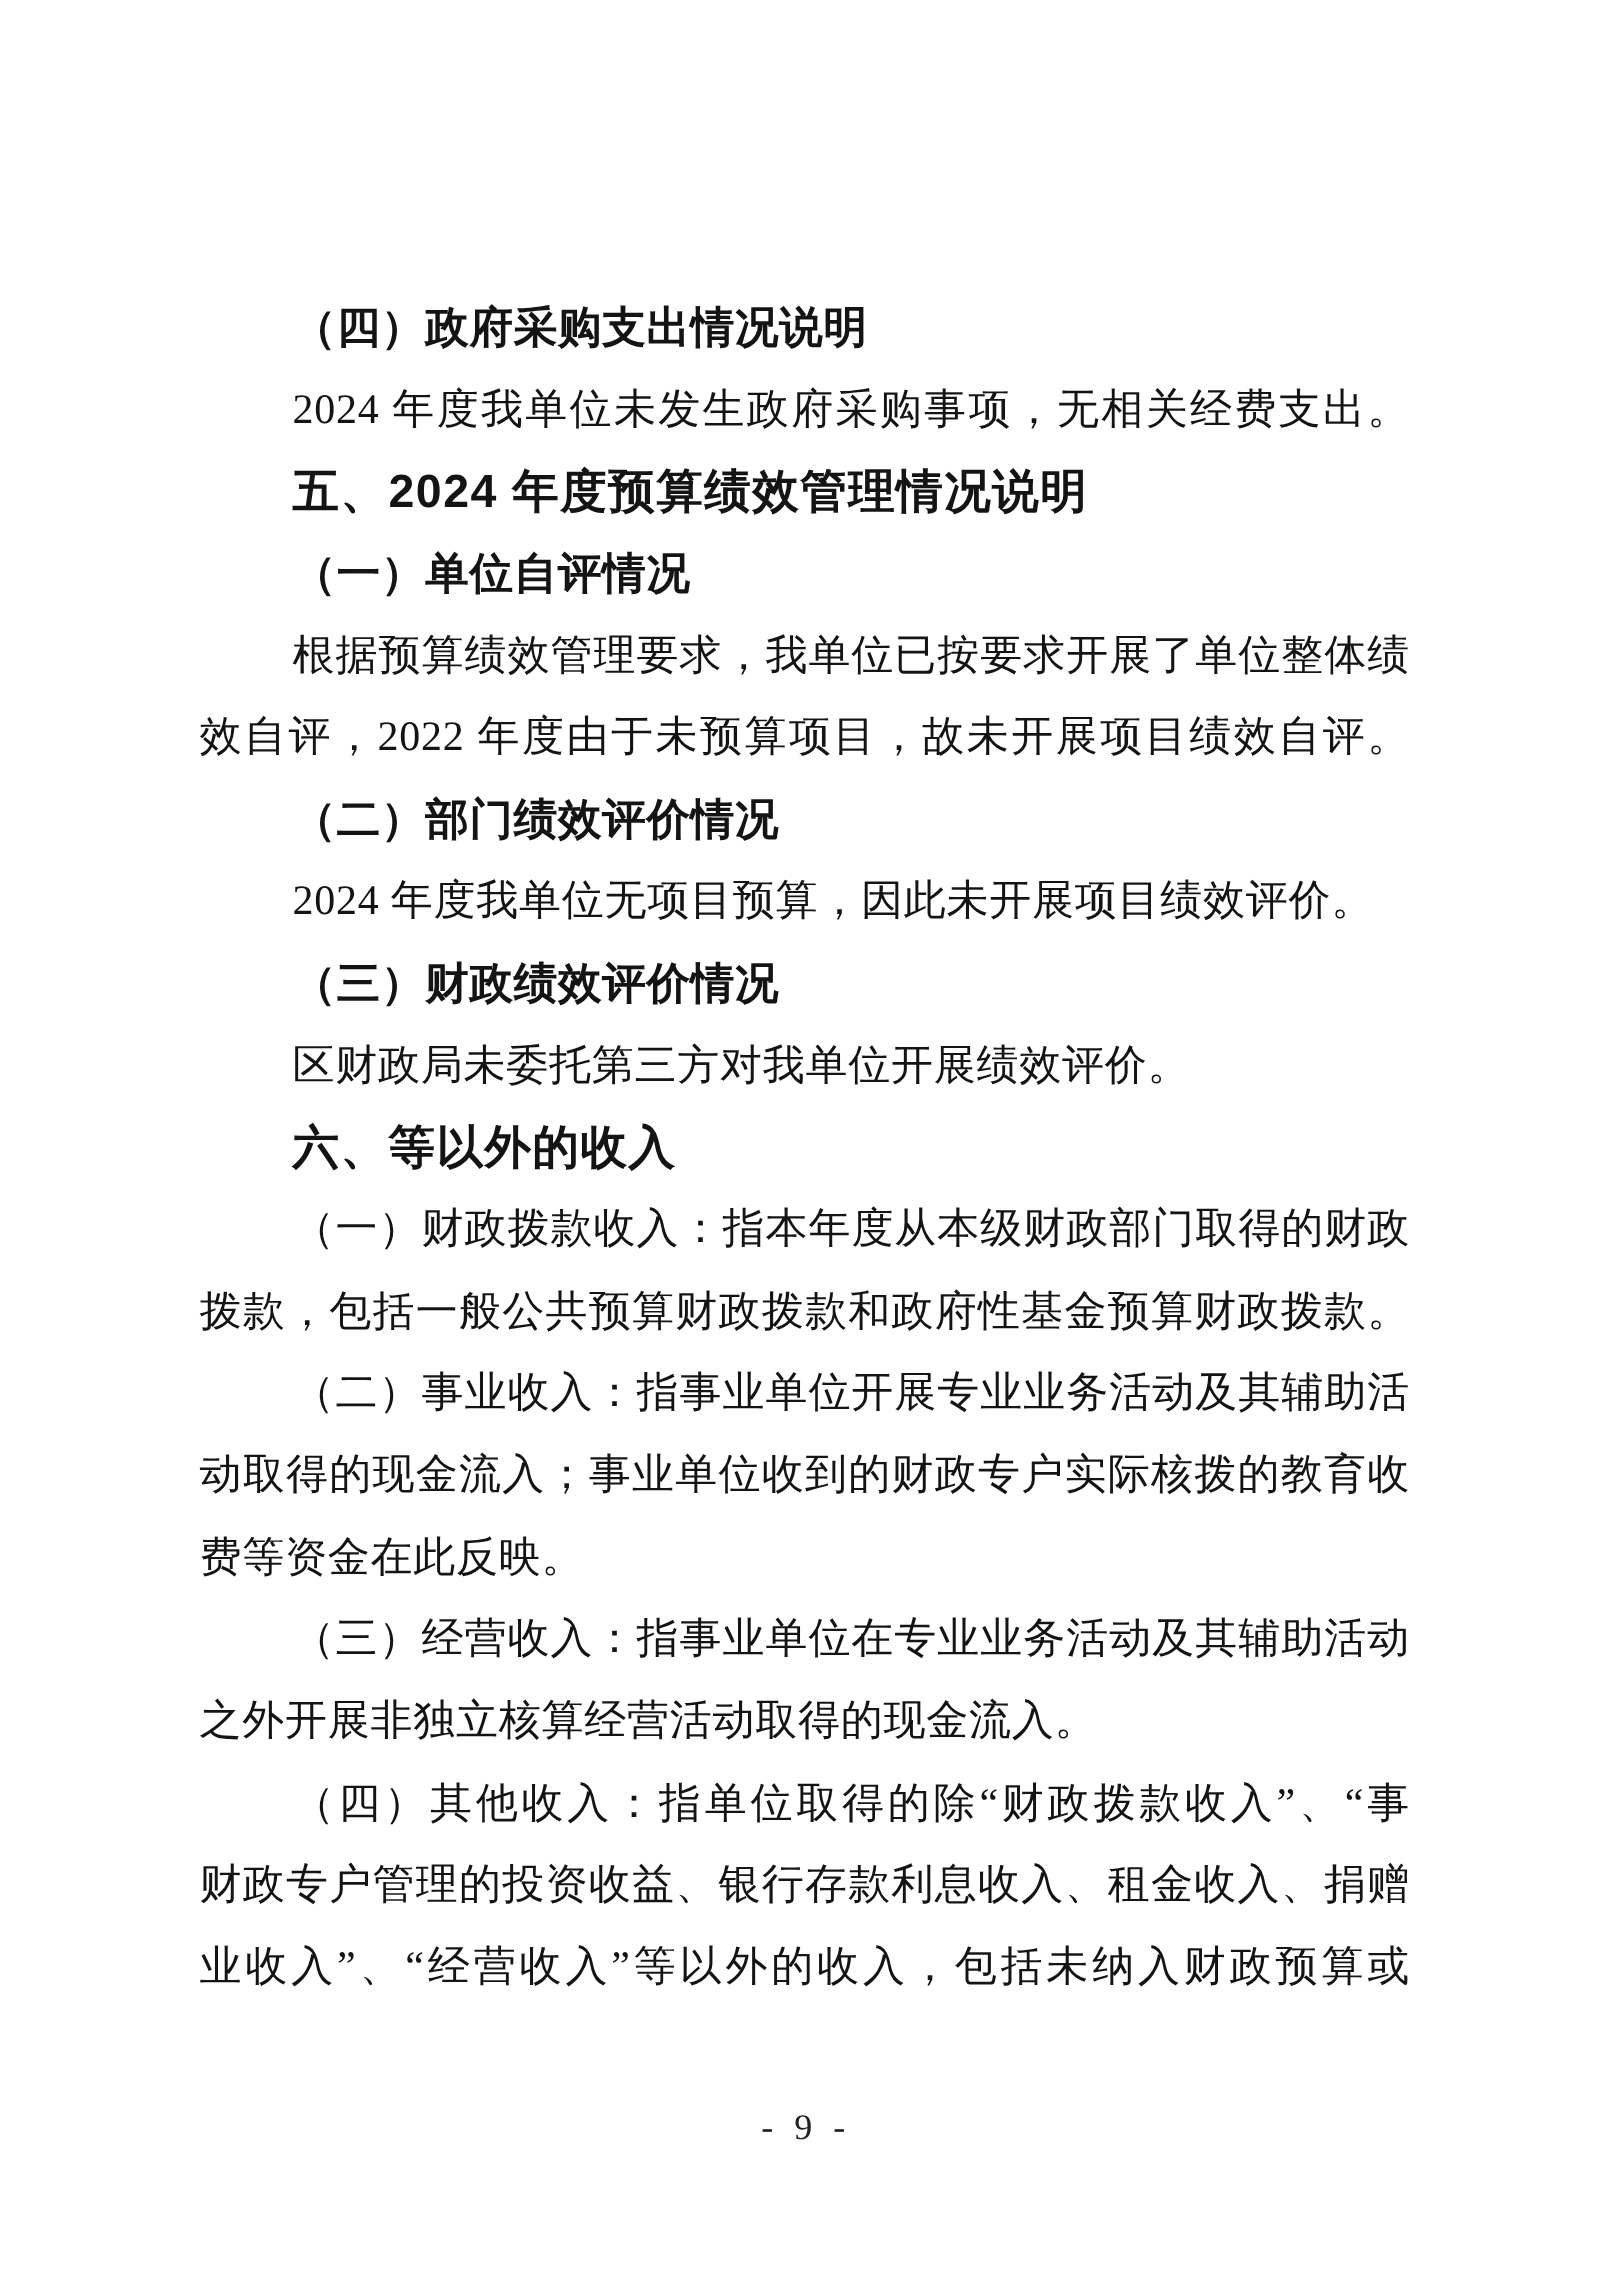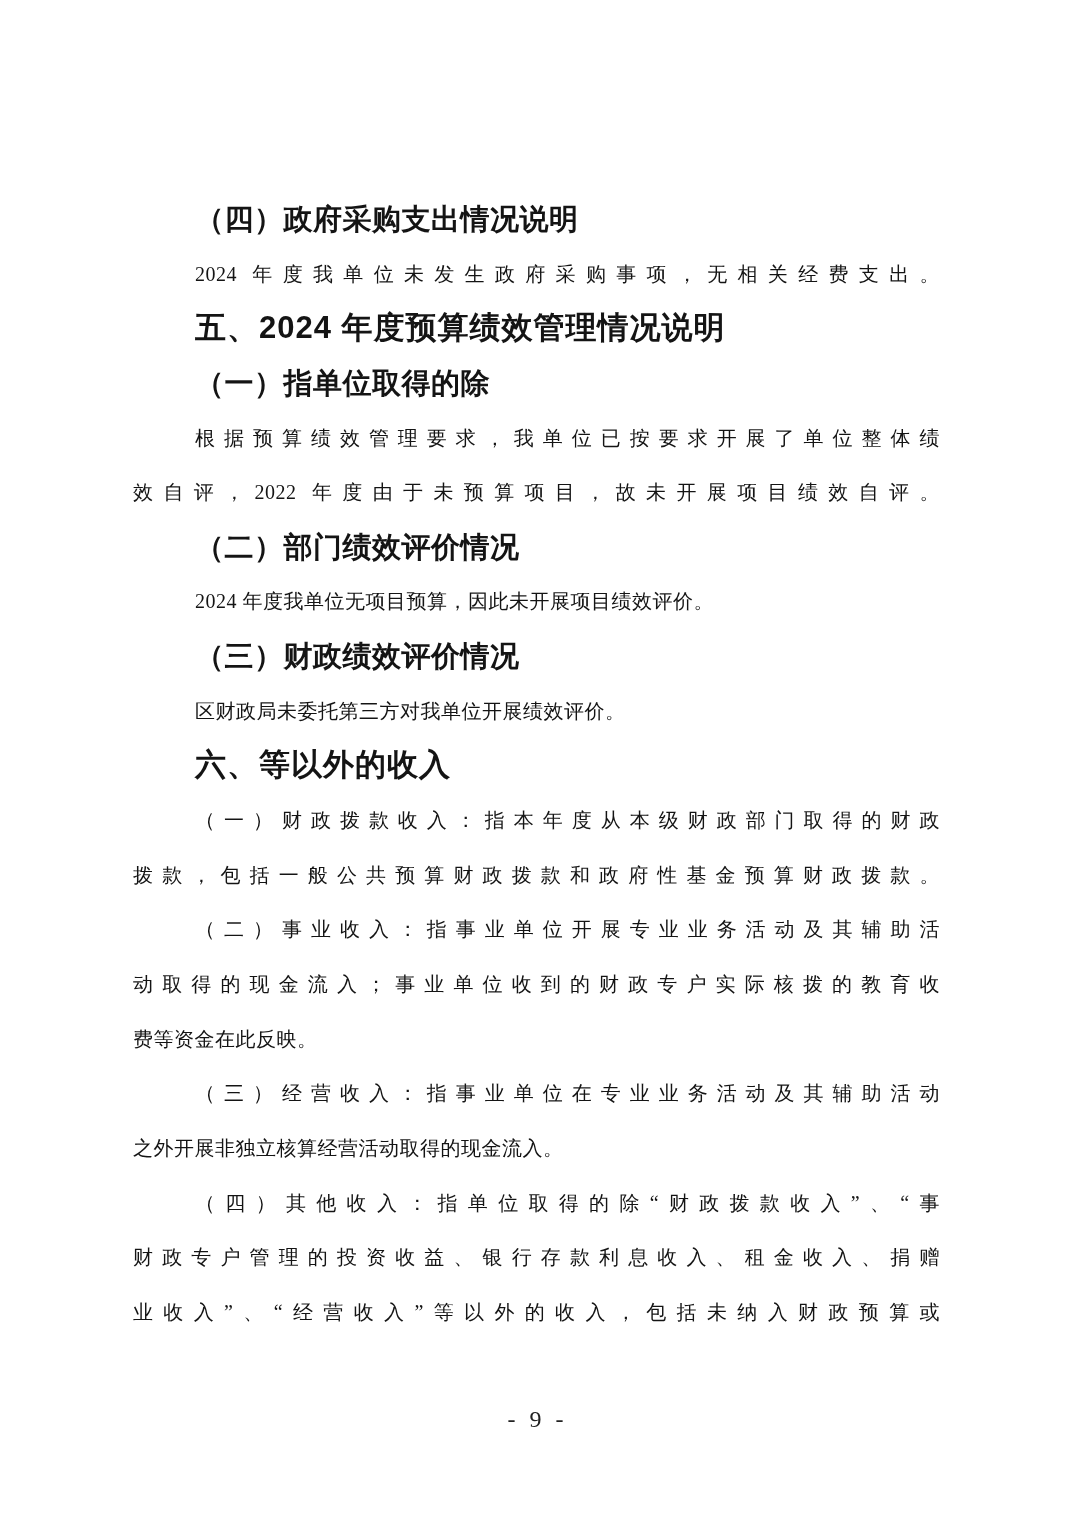--- a/index.html
+++ b/index.html
@@ -20,21 +20,21 @@
   .doc {
     position: absolute;
     left: 133px;
     top: 192px;
     width: 807px;
   }
   .ln {
     display: block;
     height: 54.65px;
     line-height: 54.65px;
-    font-size: 20px;
+    font-size: 28px;
     letter-spacing: 0.5px;
     white-space: nowrap;
   }
   
   .fill {
     white-space: normal;
     text-align: justify;
     text-align-last: justify;
   }
   
@@ -69,21 +69,21 @@
 <body>
 
 <div class="page">
   <main class="doc">
 
     <div class="ln sub indent">（四）政府采购支出情况说明</div>
     <div class="ln fill indent">2024 年度我单位未发生政府采购事项，无相关经费支出。</div>
 
     <div class="ln section indent">五、2024 年度预算绩效管理情况说明</div>
 
-    <div class="ln sub indent">（一）指单位取得的除</div>
+    <div class="ln sub indent">（一）单位自评情况</div>
     <div class="ln fill indent">根据预算绩效管理要求，我单位已按要求开展了单位整体绩</div>
     <div class="ln fill">效自评，2022 年度由于未预算项目，故未开展项目绩效自评。</div>
 
     <div class="ln sub indent">（二）部门绩效评价情况</div>
     <div class="ln indent">2024 年度我单位无项目预算，因此未开展项目绩效评价。</div>
 
     <div class="ln sub indent">（三）财政绩效评价情况</div>
     <div class="ln indent">区财政局未委托第三方对我单位开展绩效评价。</div>
 
     <div class="ln section indent">六、等以外的收入</div>

